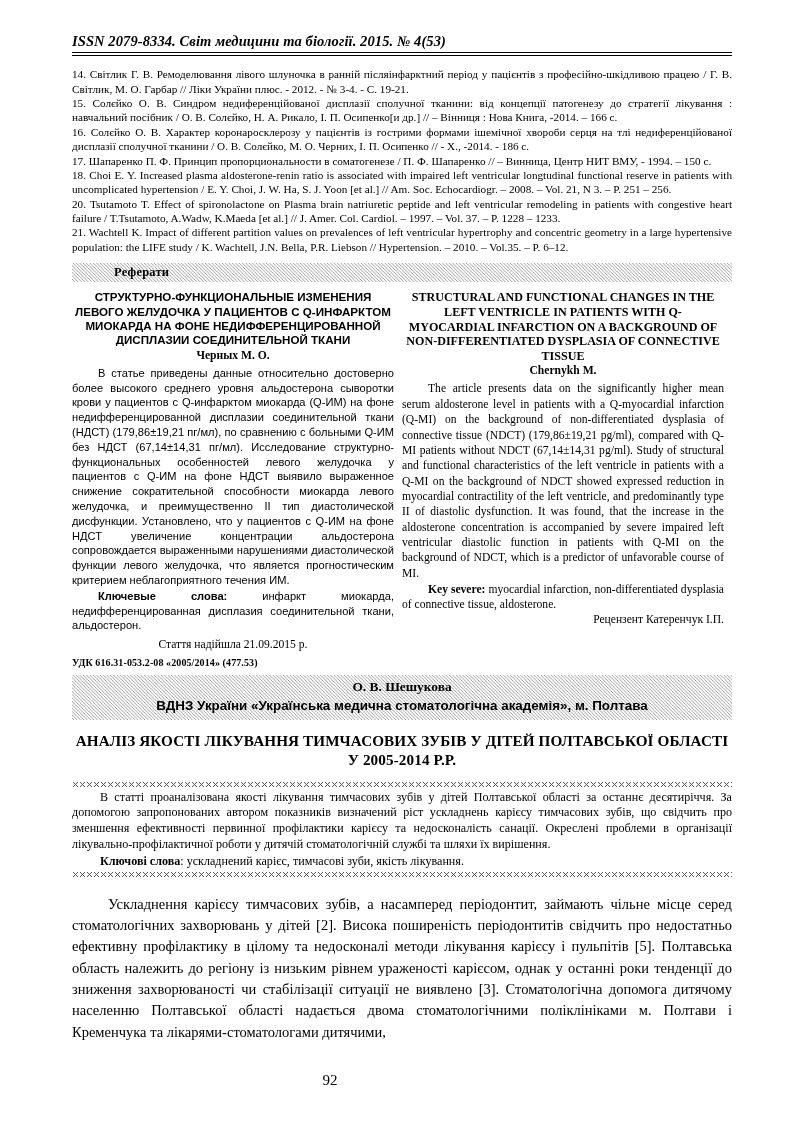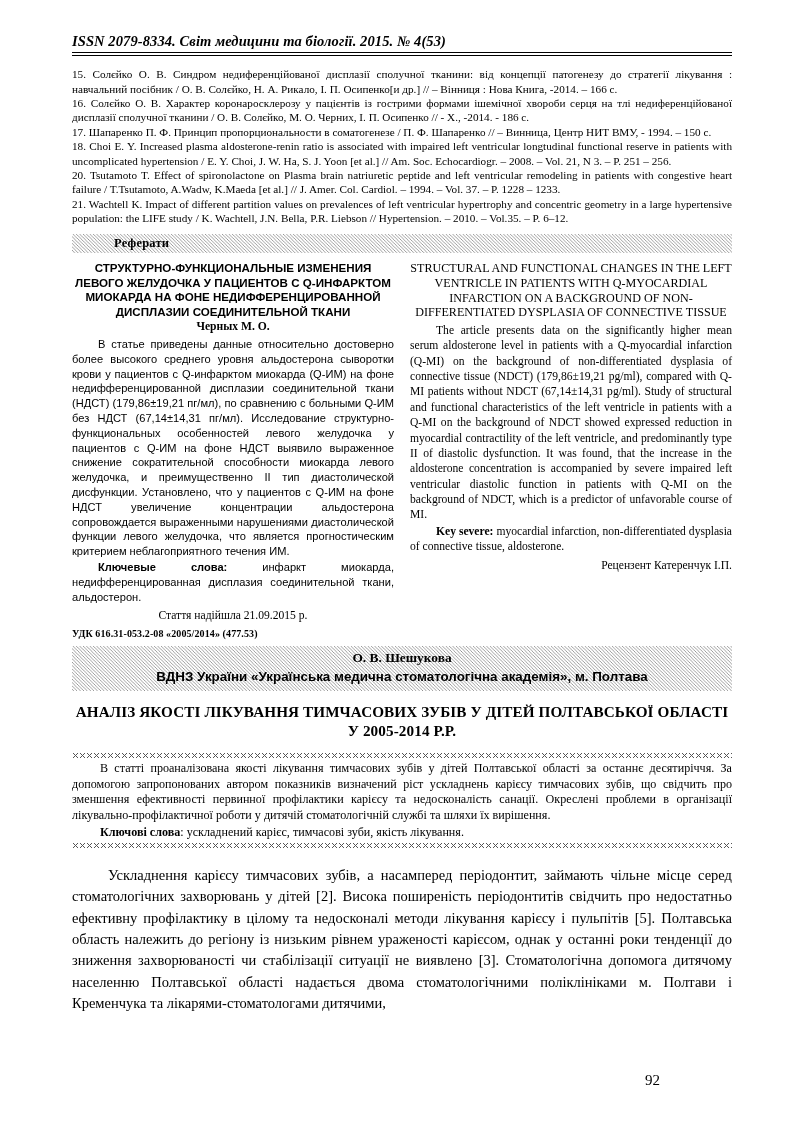--- a/index.html
+++ b/index.html
@@ -78,35 +78,35 @@
     font-weight: bold;
     font-size: 12.5px;
     padding-left: 42px;
     letter-spacing: 0.2px;
   }
 
   
   .abs-wrap {
     display: flex;
     margin-top: 8px;
-    column-gap: 16px;
+    column-gap: 8px;
   }
   .abs-col { width: 322px; }
 
   .abs-title-ru {
     font-family: "Liberation Sans", sans-serif;
     font-weight: bold;
     font-size: 11.6px;
     line-height: 1.24;
     text-align: center;
     text-transform: uppercase;
   }
   .abs-title-en {
     font-family: "Liberation Serif", serif;
-    font-weight: normal;
+    font-weight: bold;
     font-size: 12.1px;
     line-height: 1.21;
     text-align: center;
     text-transform: uppercase;
   }
   .abs-author {
     font-family: "Liberation Serif", serif;
     font-weight: bold;
     font-size: 11.6px;
     text-align: center;
@@ -142,21 +142,20 @@
     line-height: 1.325;
     text-align: justify;
     text-indent: 26px;
     margin-top: 1px;
   }
   .kw-label { font-weight: bold; }
   .note-right {
     text-align: right;
     font-family: "Liberation Serif", serif;
     font-size: 11.6px;
-    margin-top: 5px;
   }
   .note-center-ish {
     text-align: center;
     font-family: "Liberation Serif", serif;
     font-size: 11.6px;
     margin-top: 5px;
   }
 
   
   .udc {
@@ -238,59 +237,61 @@
     text-indent: 36px;
     margin-top: 17px;
   }
 
   
   .folio {
     position: absolute;
     left: 0;
     top: 1072px;
     width: 660px;
-    text-align: right;
+    text-align: center;
     font-family: "Liberation Serif", serif;
     font-size: 15px;
   }
 </style>
 </head>
 <body>
 
 <div class="page">
   <div class="content">
 
     <div class="running-head">ISSN 2079-8334. Світ медицини та біології. 2015. № 4(53)</div>
     <div class="rule-double"></div>
 
     <div class="refs">
+      <p>14. Світлик Г. В. Ремоделювання лівого шлуночка в ранній післяінфарктний період у пацієнтів з професійно-шкідливою працею / Г. В. Світлик, М. О. Гарбар // Ліки України плюс. - 2012. - № 3-4. - С. 19-21.</p>
       <p>15. Солєйко О. В. Синдром недиференційованої дисплазії сполучної тканини: від концепції патогенезу до стратегії лікування : навчальний посібник / О. В. Солєйко, Н. А. Рикало, І. П. Осипенко[и др.] // – Вінниця : Нова Книга, -2014. – 166 с.</p>
       <p>16. Солєйко О. В. Характер коронаросклерозу у пацієнтів із гострими формами ішемічної хвороби серця на тлі недиференційованої дисплазії сполучної тканини / О. В. Солєйко, М. О. Черних, І. П. Осипенко // - Х., -2014. - 186 с.</p>
       <p>17. Шапаренко П. Ф. Принцип пропорциональности в соматогенезе / П. Ф. Шапаренко // – Винница, Центр НИТ ВМУ, - 1994. – 150 с.</p>
       <p>18. Choi E. Y. Increased plasma aldosterone-renin ratio is associated with impaired left ventricular longtudinal functional reserve in patients with uncomplicated hypertension / E. Y. Choi, J. W. Ha, S. J. Yoon [et al.] // Am. Soc. Echocardiogr. – 2008. – Vol. 21, N 3. – P. 251 – 256.</p>
-      <p>20. Tsutamoto T. Effect of spironolactone on Plasma brain natriuretic peptide and left ventricular remodeling in patients with congestive heart failure / T.Tsutamoto, A.Wadw, K.Maeda [et al.] // J. Amer. Col. Cardiol. – 1994. – Vol. 37. – P. 1228 – 1233.</p>
+      <p>20. Tsutamoto T. Effect of spironolactone on Plasma brain natriuretic peptide and left ventricular remodeling in patients with congestive heart failure / T.Tsutamoto, A.Wadw, K.Maeda [et al.] // J. Amer. Col. Cardiol. – 1997. – Vol. 37. – P. 1228 – 1233.</p>
       <p>21. Wachtell K. Impact of different partition values on prevalences of left ventricular hypertrophy and concentric geometry in a large hypertensive population: the LIFE study / K. Wachtell, J.N. Bella, P.R. Liebson // Hypertension. – 2010. – Vol.35. – P. 6–12.</p>
     </div>
 
     <div class="hatch band-referati">
       <span class="band-label">Реферати</span>
     </div>
 
     <div class="abs-wrap">
 
       <div class="abs-col">
         <div class="abs-title-ru">СТРУКТУРНО-ФУНКЦИОНАЛЬНЫЕ ИЗМЕНЕНИЯ ЛЕВОГО ЖЕЛУДОЧКА У ПАЦИЕНТОВ С Q-ИНФАРКТОМ МИОКАРДА НА ФОНЕ НЕДИФФЕРЕНЦИРОВАННОЙ ДИСПЛАЗИИ СОЕДИНИТЕЛЬНОЙ ТКАНИ</div>
         <div class="abs-author">Черных М. О.</div>
         <div class="abs-body-ru">В статье приведены данные относительно достоверно более высокого среднего уровня альдостерона сыворотки крови у пациентов с Q-инфарктом миокарда (Q-ИМ) на фоне недифференцированной дисплазии соединительной ткани (НДСТ) (179,86±19,21 пг/мл), по сравнению с больными Q-ИМ без НДСТ (67,14±14,31 пг/мл). Исследование структурно-функциональных особенностей левого желудочка у пациентов с Q-ИМ на фоне НДСТ выявило выраженное снижение сократительной способности миокарда левого желудочка, и преимущественно II тип диастолической дисфункции. Установлено, что у пациентов с Q-ИМ на фоне НДСТ увеличение концентрации альдостерона сопровождается выраженными нарушениями диастолической функции левого желудочка, что является прогностическим критерием неблагоприятного течения ИМ.</div>
         <div class="kw-ru"><span class="kw-label">Ключевые слова:</span><span> инфаркт миокарда, недифференцированная дисплазия соединительной ткани, альдостерон.</span></div>
         <div class="note-center-ish">Стаття надійшла 21.09.2015 р.</div>
       </div>
 
       <div class="abs-col">
         <div class="abs-title-en">STRUCTURAL AND FUNCTIONAL CHANGES IN THE LEFT VENTRICLE IN PATIENTS WITH Q-MYOCARDIAL INFARCTION ON A BACKGROUND OF NON-DIFFERENTIATED DYSPLASIA OF CONNECTIVE TISSUE</div>
+        <div class="abs-author">Chernykh M.</div>
         <div class="abs-body-en">The article presents data on the significantly higher mean serum aldosterone level in patients with a Q-myocardial infarction (Q-MI) on the background of non-differentiated dysplasia of connective tissue (NDCT) (179,86±19,21 pg/ml), compared with Q-MI patients without NDCT (67,14±14,31 pg/ml). Study of structural and functional characteristics of the left ventricle in patients with a Q-MI on the background of NDCT showed expressed reduction in myocardial contractility of the left ventricle, and predominantly type II of diastolic dysfunction. It was found, that the increase in the aldosterone concentration is accompanied by severe impaired left ventricular diastolic function in patients with Q-MI on the background of NDCT, which is a predictor of unfavorable course of MI.</div>
         <div class="kw-en"><span class="kw-label">Key severe:</span><span> myocardial infarction, non-differentiated dysplasia of connective tissue, aldosterone.</span></div>
         <div class="note-right">Рецензент Катеренчук І.П.</div>
       </div>
 
     </div>
 
     <div class="udc">УДК 616.31-053.2-08 «2005/2014» (477.53)</div>
 
     <div class="hatch band-author">

